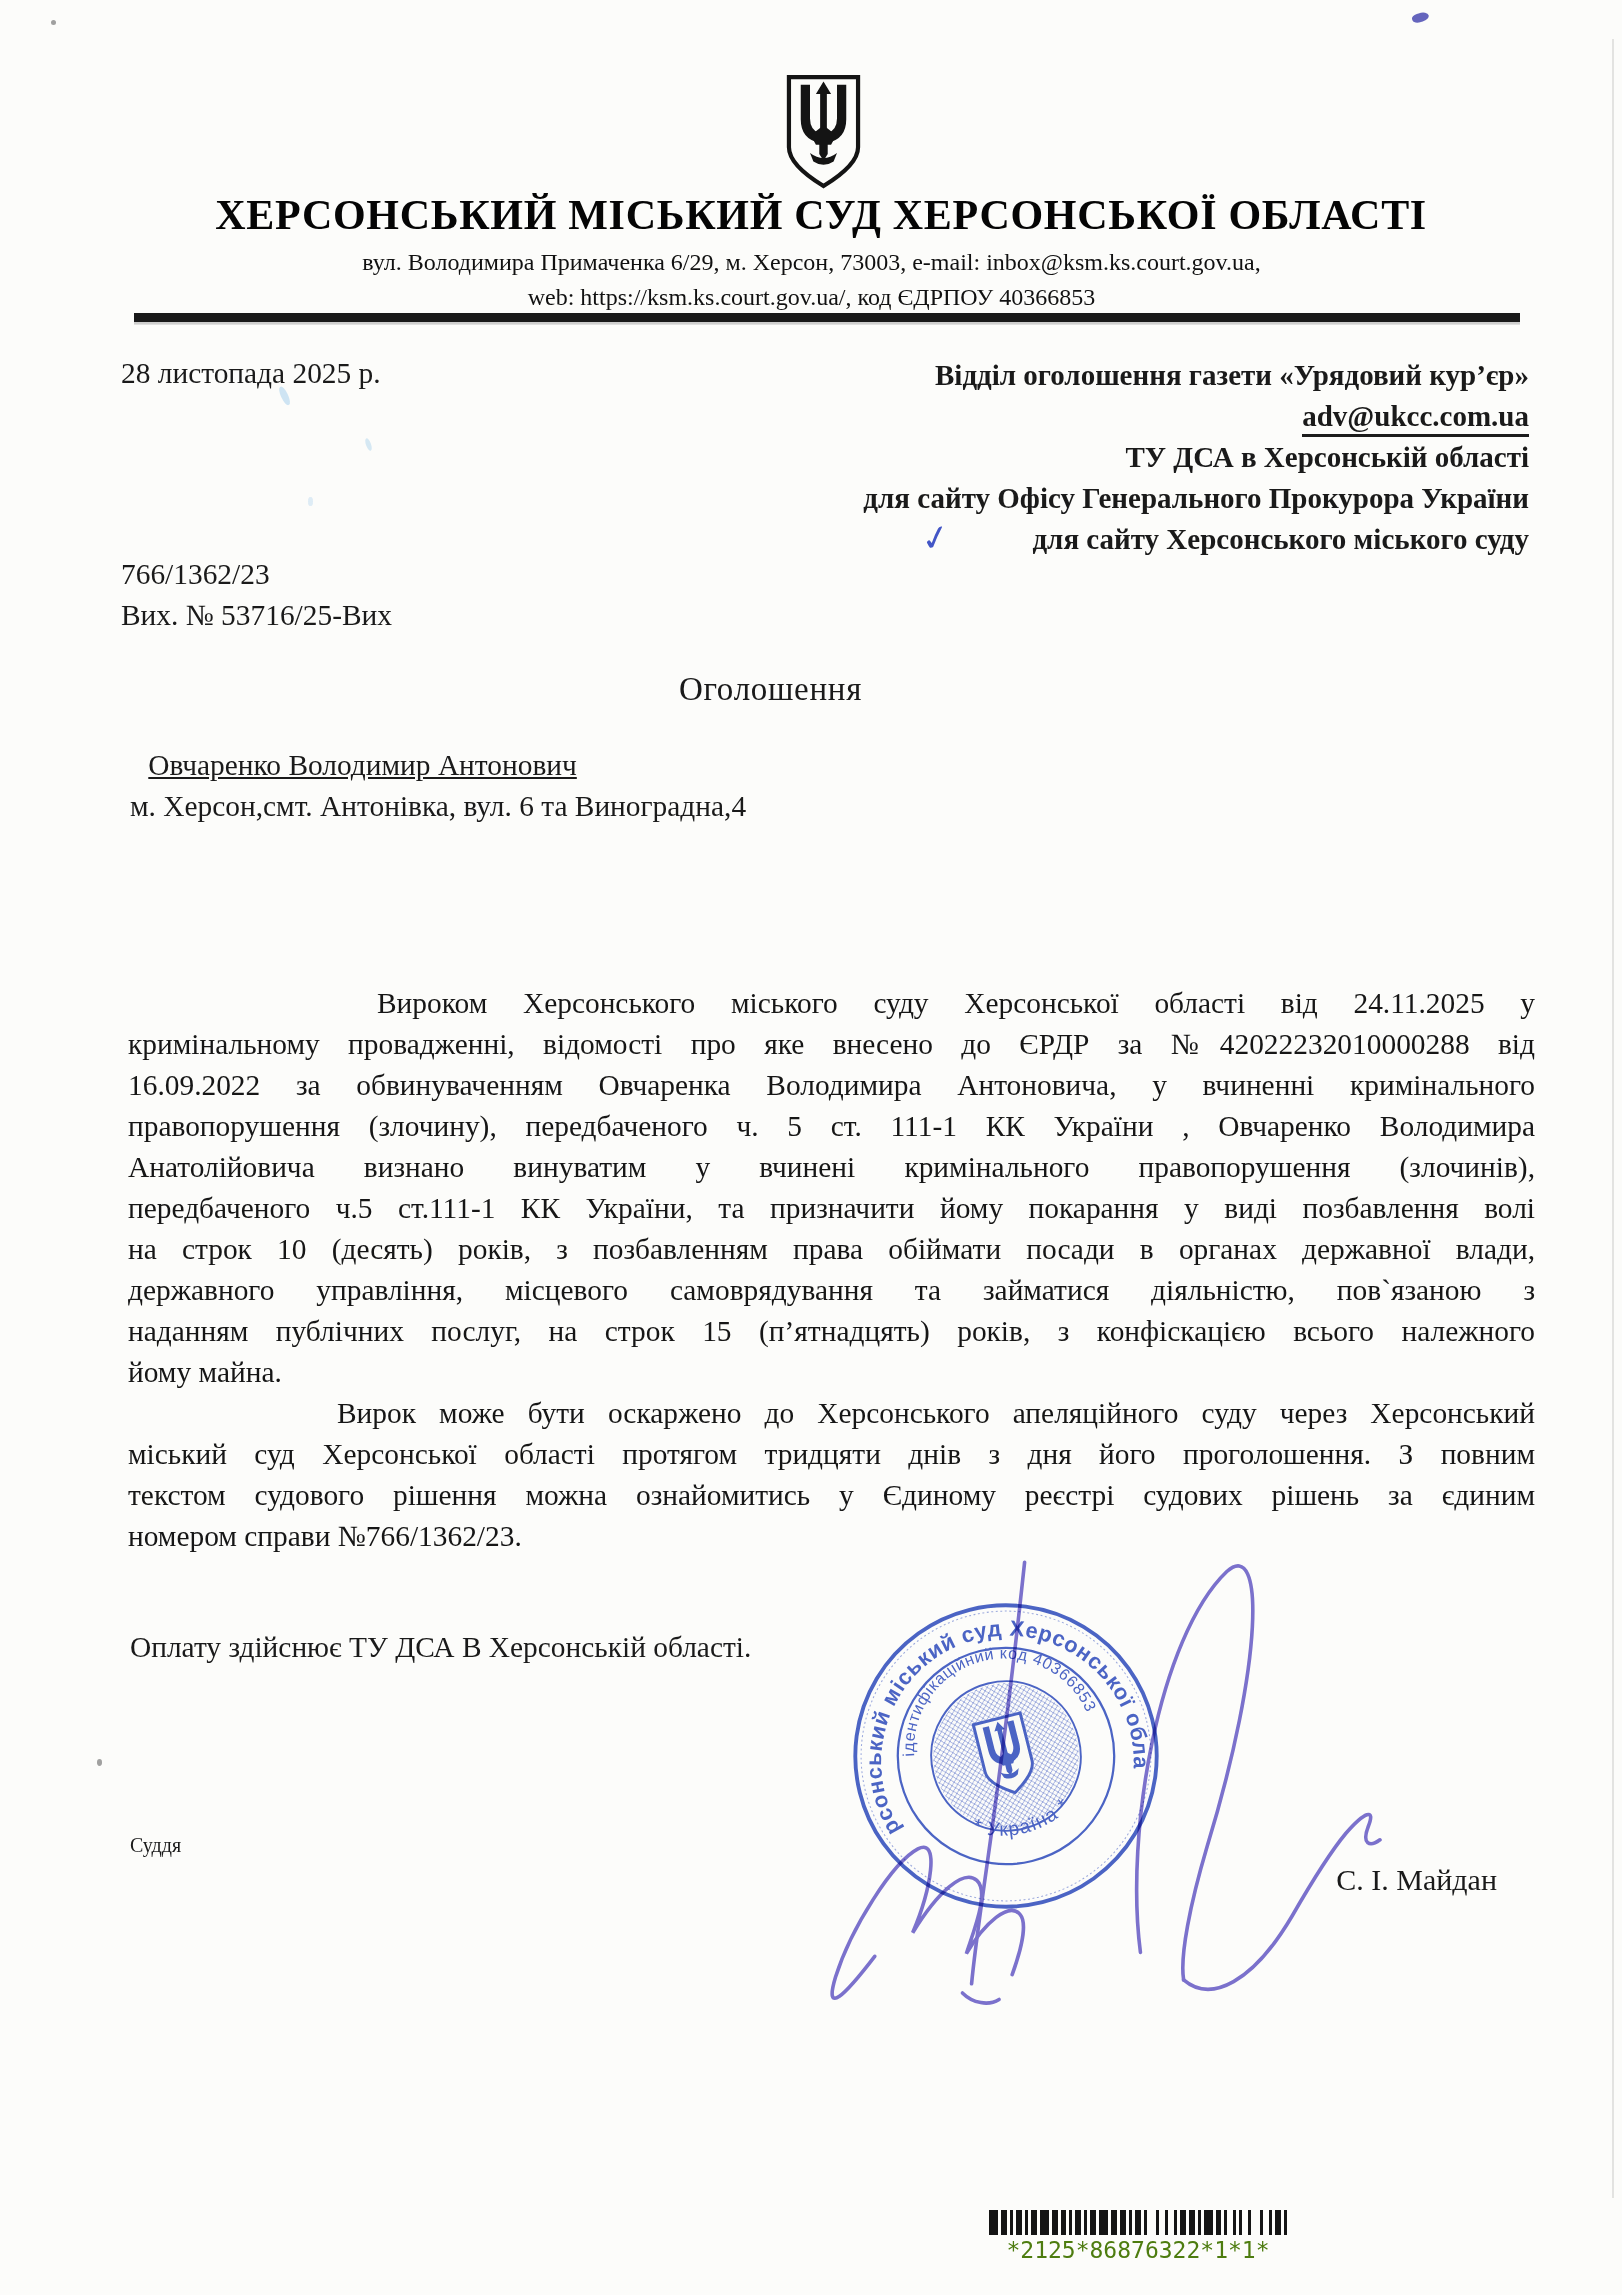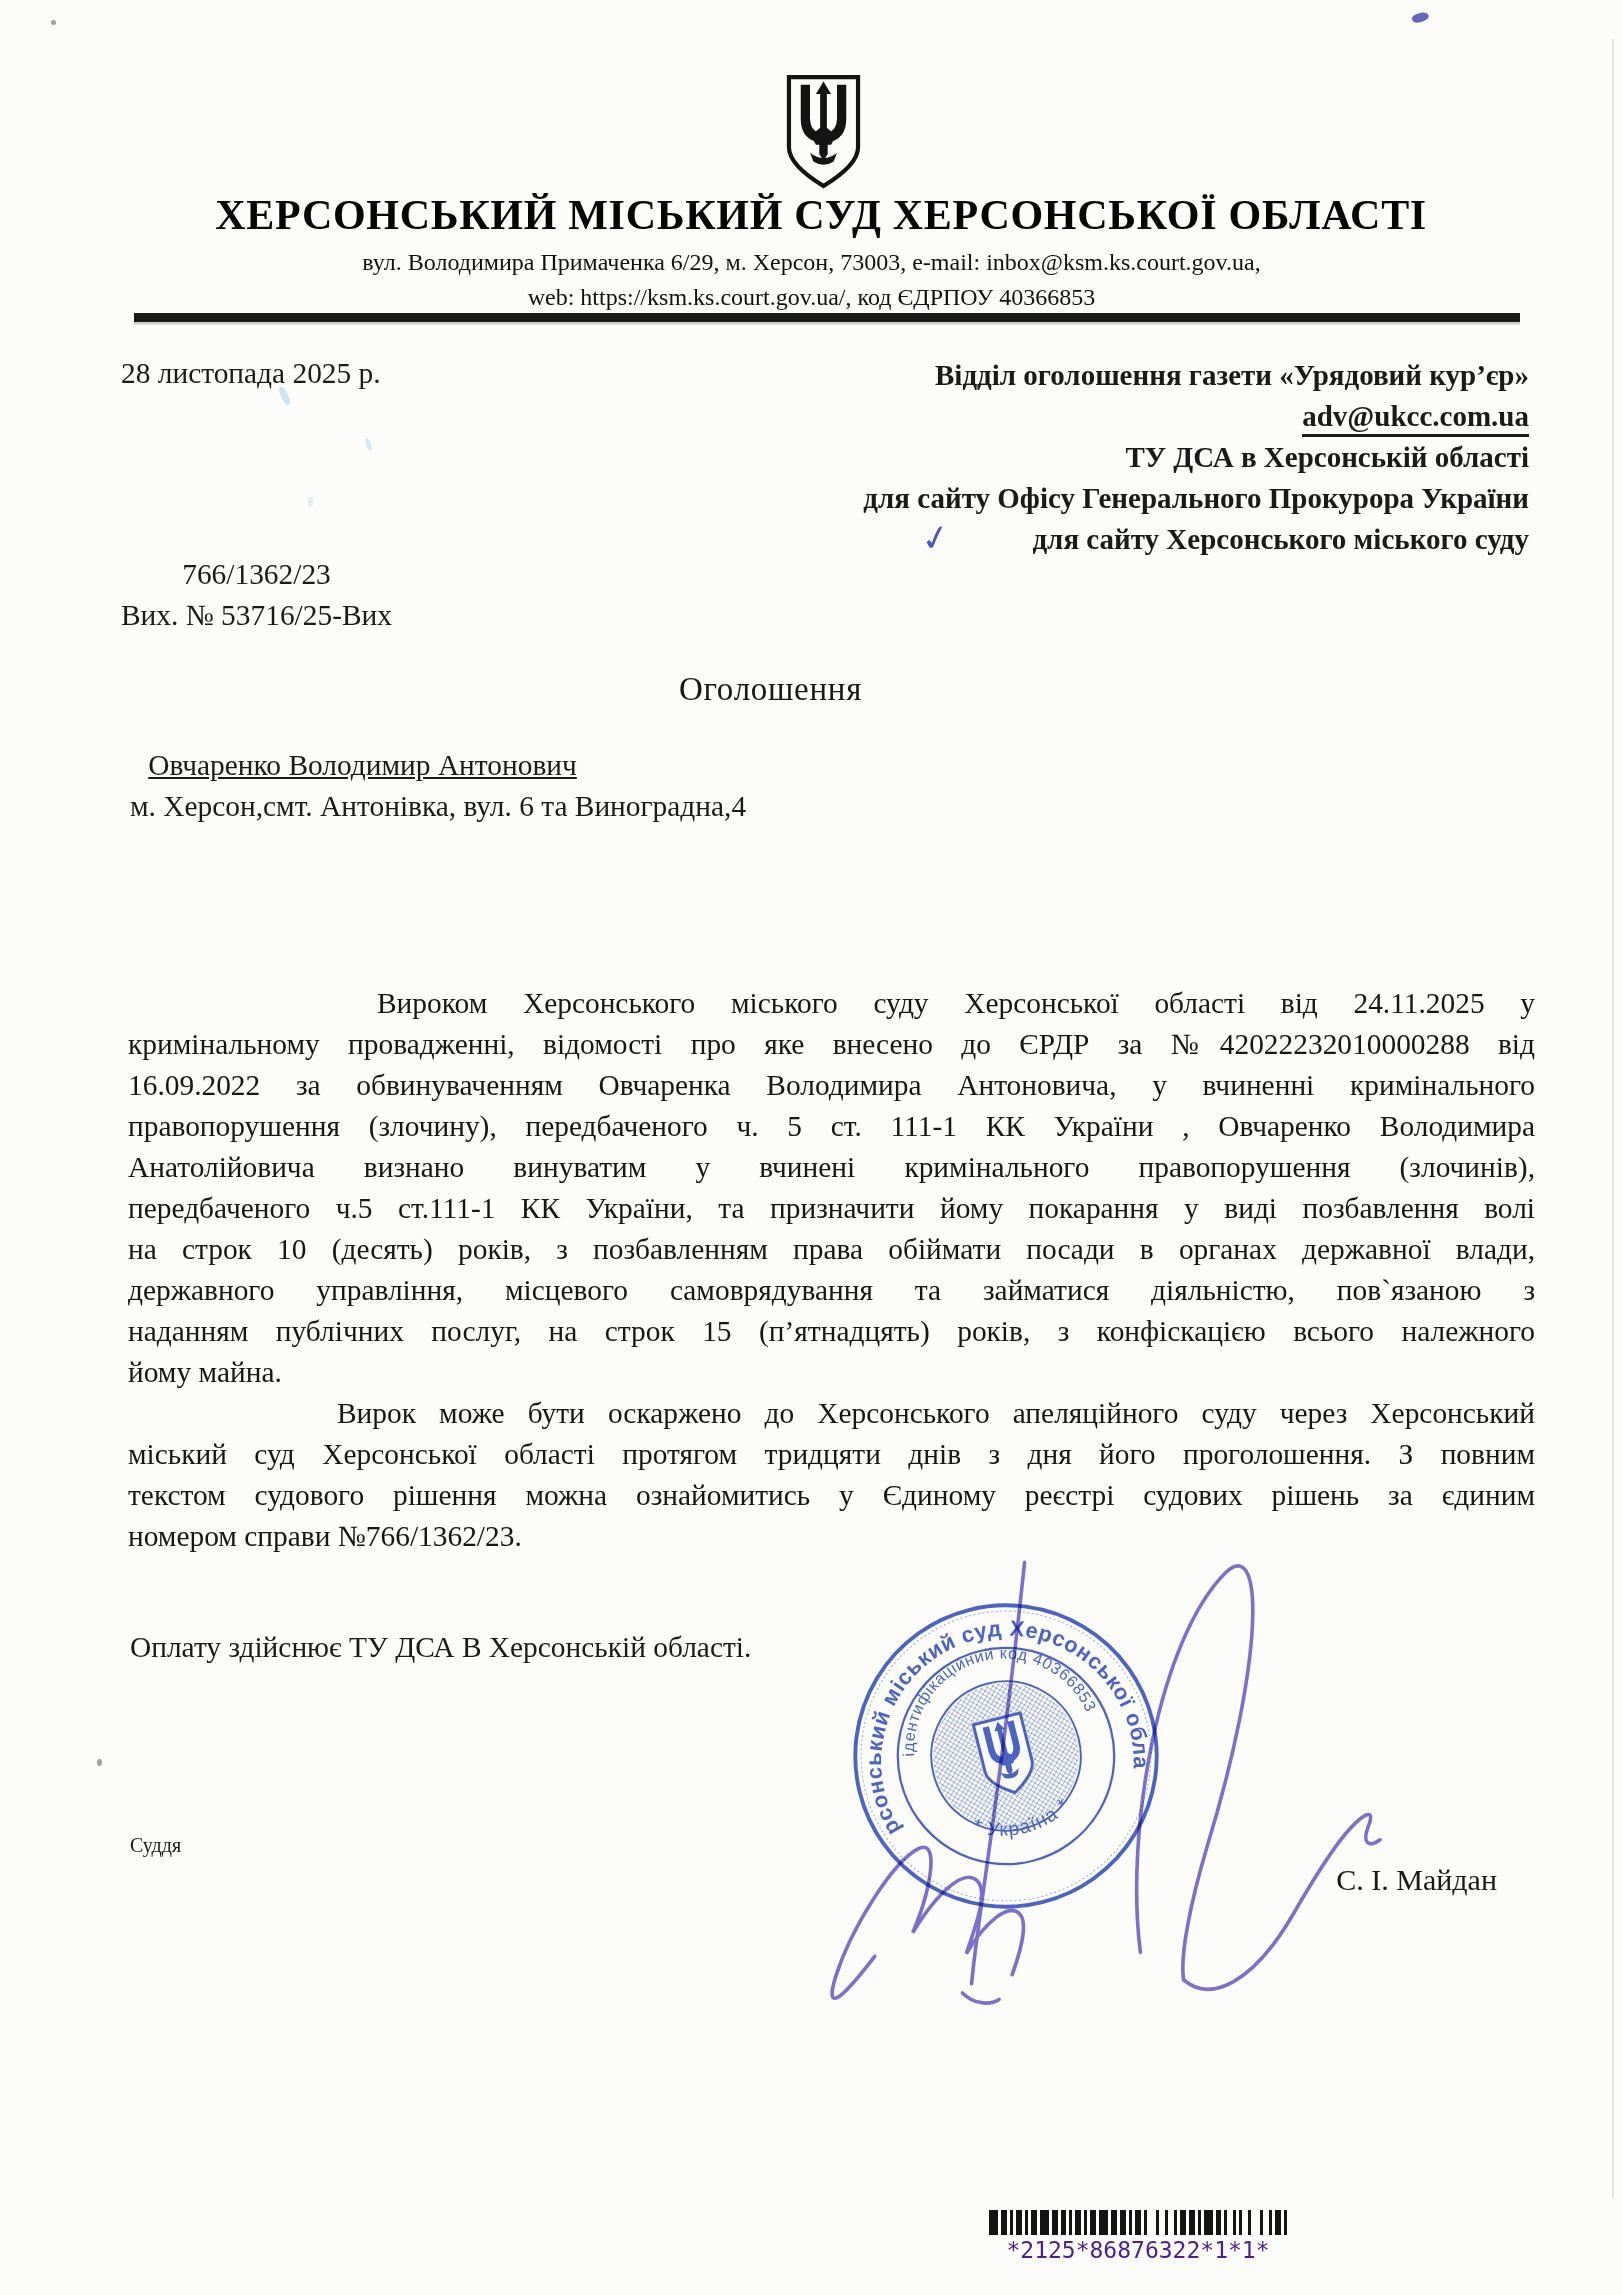--- a/index.html
+++ b/index.html
@@ -14,21 +14,21 @@
   .addr1{top:249px;} .addr2{top:284px;}
   .rule{position:absolute;left:134px;top:313px;width:1386px;height:9.2px;background:#191919;
         box-shadow:0 2.6px 0 rgba(120,120,120,.35);}
 
   
   .date{position:absolute;left:121px;top:357px;font-size:29.4px;}
   .recipients{position:absolute;right:94px;top:355px;text-align:right;font-size:29px;font-weight:bold;line-height:41px;}
   .recipients .email{display:inline-block;border-bottom:3.3px solid #1c1c1c;line-height:35px;}
   .checkmark{position:absolute;left:921px;top:518px;font-family:"DejaVu Sans",sans-serif;
       font-size:35px;color:#4356c6;transform:rotate(-12deg);font-weight:bold;}
-  .refs{position:absolute;left:121px;top:554px;font-size:29.4px;line-height:41px;text-align:center;}
+  .refs{position:absolute;left:121px;top:554px;font-size:29.4px;line-height:41px;}
 
   .doc-title{position:absolute;left:0;top:671px;width:1541px;text-align:center;font-size:33px;letter-spacing:0.7px;}
 
   .addressee{position:absolute;left:130px;top:745px;font-size:29.4px;line-height:41px;}
   .addressee .name{padding-left:18.3px;text-decoration:underline;}
 
   
   .body-text{position:absolute;left:128px;top:983px;width:1407px;font-size:29.4px;line-height:41px;color:#161616;}
   .bline{text-align:justify;text-align-last:justify;}
   .bline.endline{text-align-last:left;}
@@ -46,21 +46,21 @@
   .stamp-wrap svg{width:100%;height:100%;}
   .sig-svg{position:absolute;left:753px;top:1498px;width:661px;height:537px;
       mix-blend-mode:multiply;color:#6e63cb;}
 
   
   .barcode{position:absolute;left:989px;top:2210px;width:298px;}
   .barcode-bars{display:flex;height:25px;}
   .barcode-bars .bar{background:#141414;}
   .barcode-bars .gap{background:transparent;}
   .barcode-label{margin-top:2px;text-align:center;font-family:"DejaVu Sans Mono",monospace;
-      font-size:23px;color:#4c1d95;white-space:nowrap;}
+      font-size:23px;color:#4d7c0f;white-space:nowrap;}
 
   
   .speck{position:absolute;border-radius:50%;}
   .edge-line{position:absolute;right:9.2px;top:39px;width:2px;height:2159px;background:rgba(150,150,150,.25);}
 </style>
 </head>
 <body>
 
 <svg width="0" height="0" style="position:absolute" aria-hidden="true">
   <defs>

